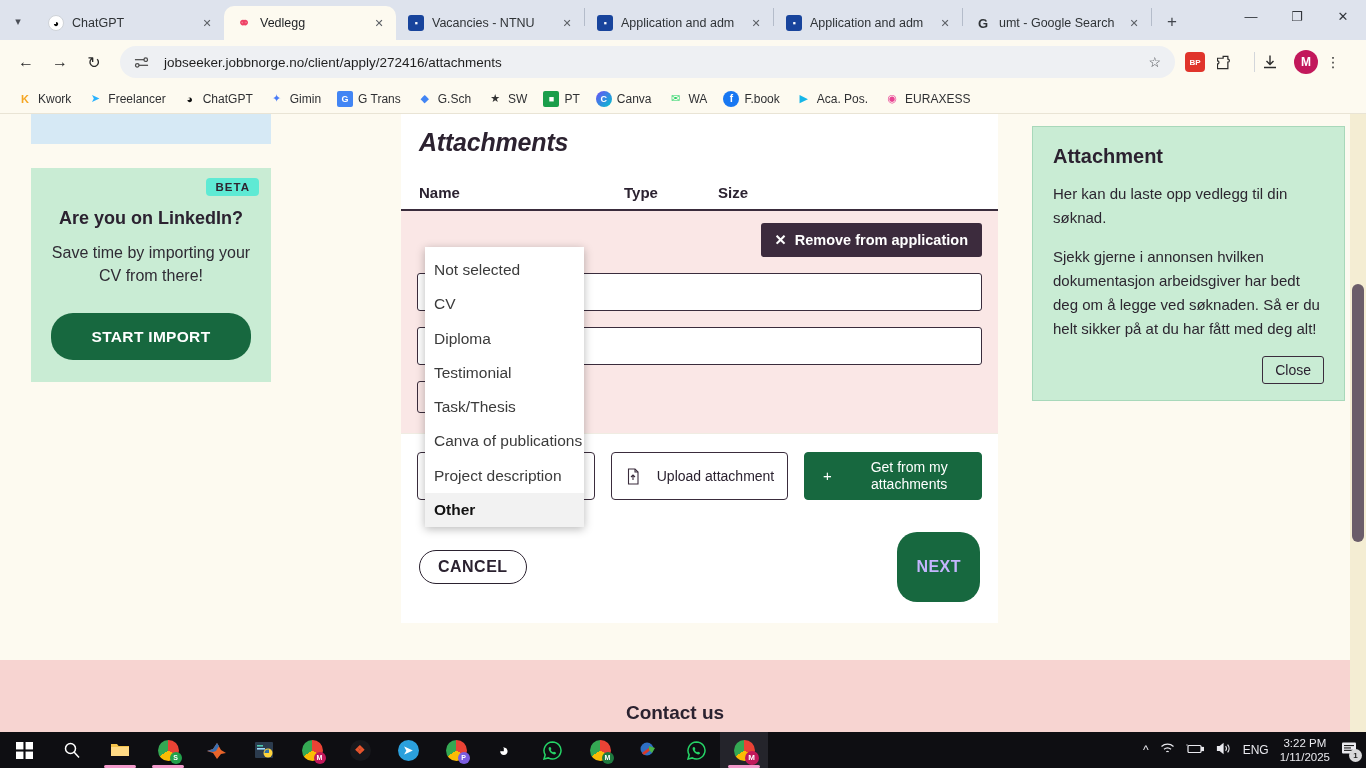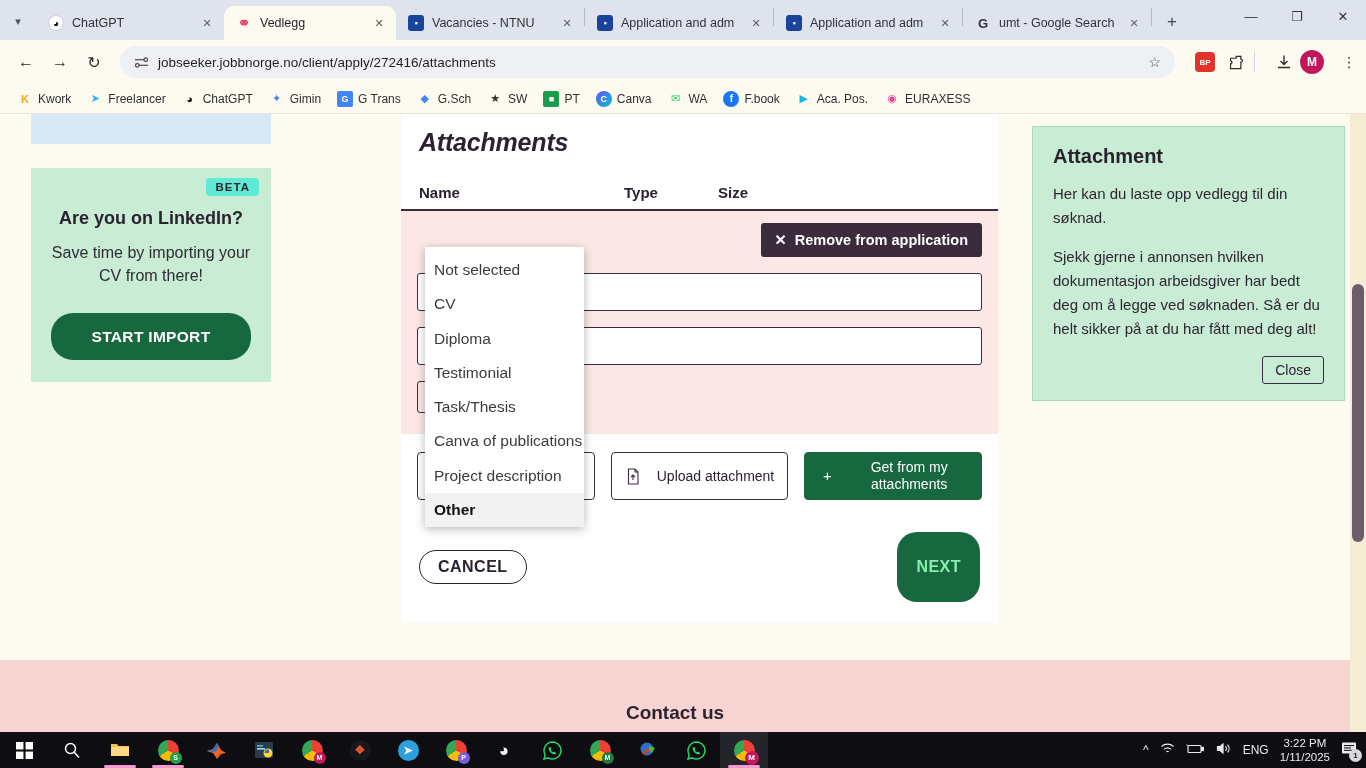--- a/index.html
+++ b/index.html
@@ -70,29 +70,29 @@
     height: 44px; background: #fdfaf0; display: flex; align-items: center;
     padding: 0 10px; gap: 2px;
   }
   .navbtn {
     width: 32px; height: 32px; border-radius: 50%;
     display: flex; align-items: center; justify-content: center;
     color: #2b2b2b; font-size: 16px;
   }
   .omnibox {
     flex: 1 1 auto; height: 32px; background: #eef0f3; border-radius: 16px;
-    display: flex; align-items: center; gap: 8px; padding: 0 12px;
+    display: flex; align-items: center; gap: 14px; padding: 0 12px;
     margin: 0 8px; position: relative;
   }
   .omni-icon { width: 18px; height: 18px; display:flex; align-items:center; justify-content:center; }
   .omni-url { font-size: 13.5px; color: #1f1f1f; flex: 1 1 auto; }
   .omni-star { font-size: 14px; color: #45484d; margin-left: auto; padding-right:2px;}
   .tb-ico {
     width: 30px; height: 30px; border-radius: 50%;
-    display: flex; align-items: center; justify-content: flex-end;
+    display: flex; align-items: center; justify-content: flex-start;
     font-size: 14px; color: #2c2c2c; flex: 0 0 auto;
   }
   .tb-sep { width:1px; height:20px; background:#d3d6db; margin:0 5px; }
   .avatar-m {
     width: 24px; height: 24px; border-radius: 50%; background: #c2185b;
     color: #fff; font-size: 12px; font-weight: 600;
     display: flex; align-items: center; justify-content: center;
   }
   .ext-badge {
     width:20px;height:20px;border-radius:4px;background:#e0342b;color:#fff;
@@ -197,21 +197,21 @@
   .nav-row {
     background: #fff; display: flex; align-items: center;
     justify-content: space-between; padding: 12px 18px 20px;
   }
   .btn-cancel-big {
     border: 1.8px solid #2b2230; border-radius: 20px; background: #fff;
     padding: 7px 18px; font-size: 16px; font-weight: 700; color: #2b2230;
     letter-spacing: .03em; cursor: pointer; font-family: inherit;
   }
   .btn-next {
-    border: none; border-radius: 20px; background: #17683f; color: #86efac;
+    border: none; border-radius: 20px; background: #17683f; color: #c4b5fd;
     padding: 26px 19px; font-size: 16px; font-weight: 700;
     letter-spacing: .03em; cursor: pointer; font-family: inherit;
   }
 
   
   .info-card {
     background: #c9ecd4; border: 1.5px solid #a8d8ba; padding: 18px 20px 16px;
   }
   .info-title { font-size: 20px; font-weight: 700; color: #2b2230; }
   .info-p { font-size: 15px; color: #2c2630; line-height: 1.62; margin-top: 14px; }

